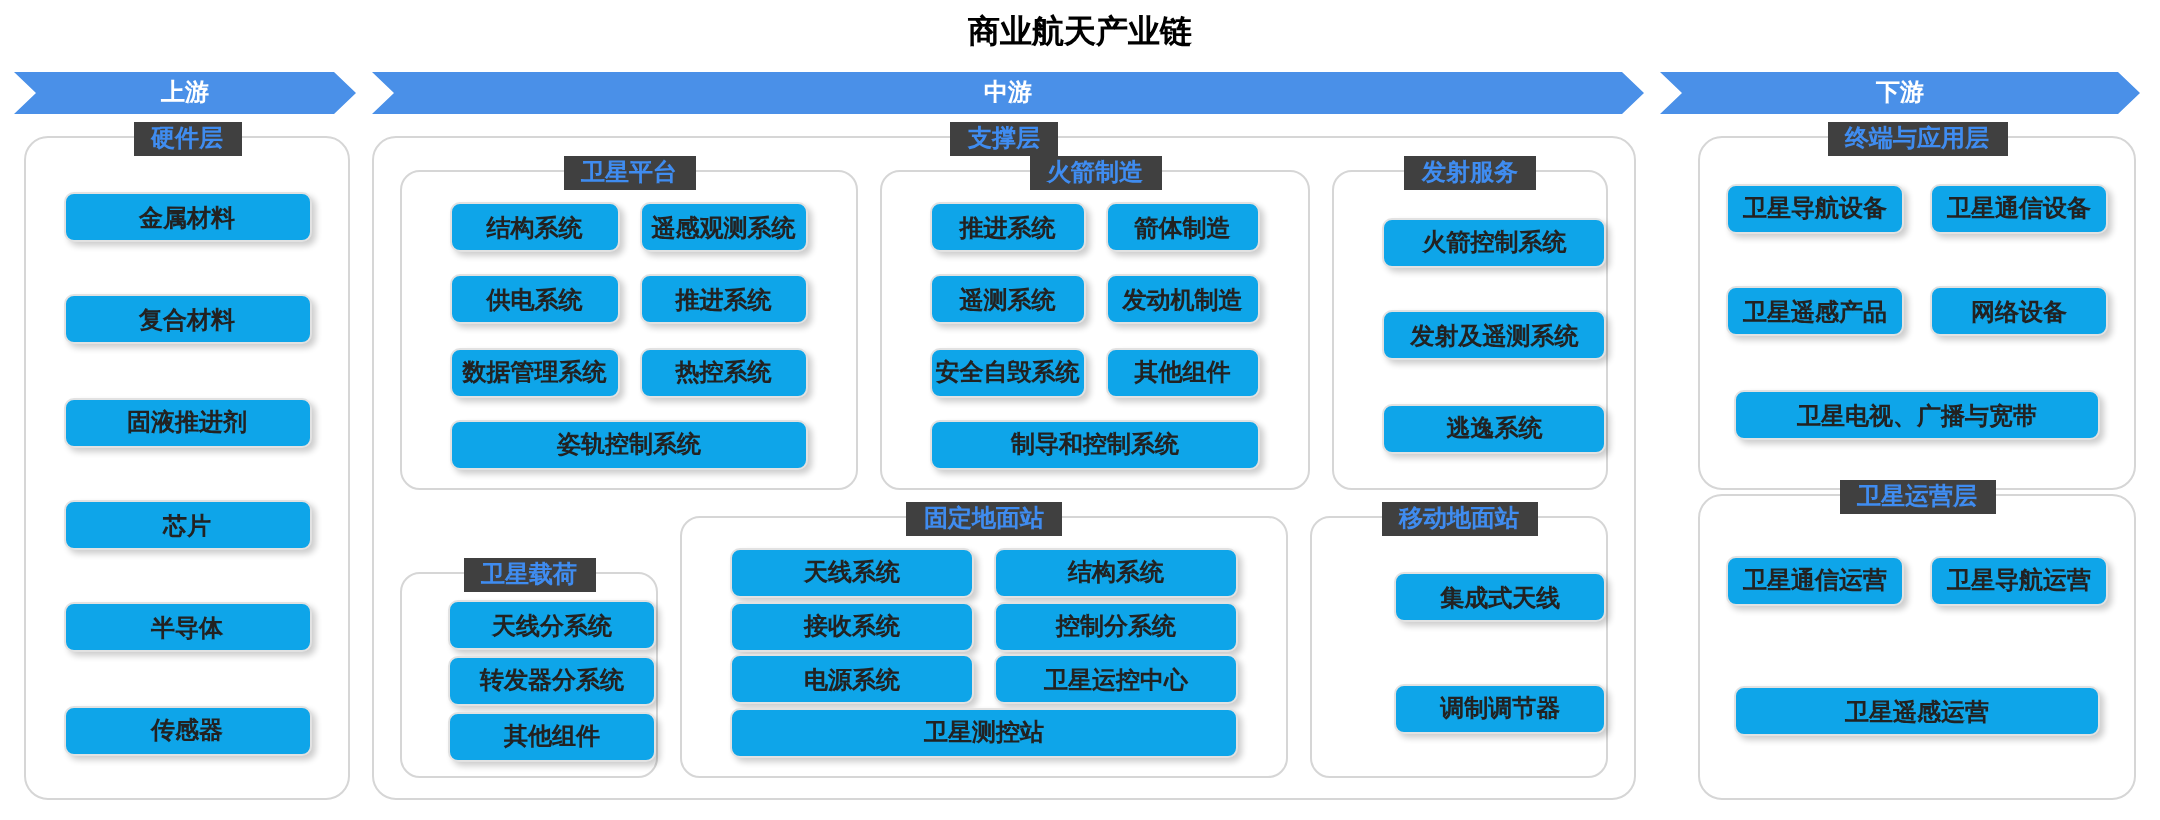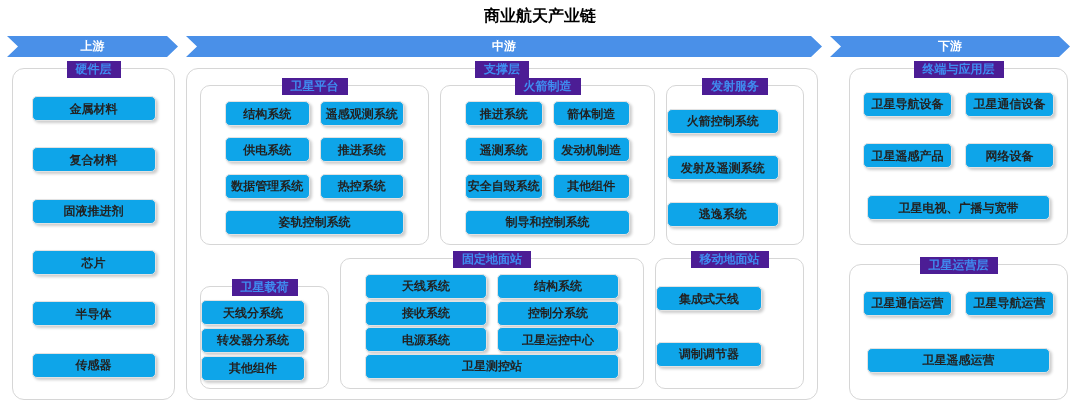--- a/index.html
+++ b/index.html
@@ -29,21 +29,21 @@
   .content {
     position: absolute; top: 68px; left: 12px; width: 1056px; height: 332px;
     display: flex; gap: 11px;
   }
   .panel {
     position: relative; background: #fff;
     border: 1px solid #d6d6d6; border-radius: 12px;
   }
   .panel-label {
     position: absolute; top: -8px; left: 50%; transform: translateX(-50%);
-    background: #4c1d95; padding: 0 9px; white-space: nowrap;
+    background: #404040; padding: 0 9px; white-space: nowrap;
     font-size: 12px; font-weight: bold; color: #3f8cf0; z-index: 2;
   }
   .box {
     background: #0ea5e9; border: 1px solid #e2e2e2; border-radius: 5px;
     box-shadow: 2px 2px 3px rgba(0,0,0,0.20);
     font-size: 12px; font-weight: bold; color: #222;
     display: flex; align-items: center; justify-content: center;
     height: 25px; text-align: center; line-height: 1;
   }
 
@@ -64,34 +64,34 @@
   .mid-row2 { flex: 46; }
   .subpanel { border-radius: 10px; }
   .grid2 {
     display: grid; grid-template-columns: 1fr 1fr; column-gap: 10px;
     align-content: space-between; padding: 15px 24px 9px;
     grid-auto-rows: 25px;
   }
   .span2 { grid-column: 1 / -1; }
   .stack {
     display: flex; flex-direction: column; justify-content: space-around;
-    align-items: flex-start; padding: 12px 0 6px;
+    align-items: flex-end; padding: 12px 0 6px;
   }
   .sp-platform { width: 229px; }
   .sp-rocket   { width: 215px; }
   .sp-launch   { flex: 1; }
   .sp-launch .box { width: 82%; }
   .sp-payload  { width: 129px; margin-top: 28px; }
   .sp-payload .box { width: 82%; }
   .sp-fixed    { width: 304px; }
   .sp-mobile   { flex: 1; }
   .sp-mobile .box { width: 72%; }
 
   
-  .col-right { flex: 1; display: flex; flex-direction: column; gap: 19px; margin-left: 20px; }
+  .col-right { flex: 1; display: flex; flex-direction: column; gap: 2px; margin-left: 20px; }
   .panel-terminal {
     height: 177px;
     display: grid; grid-template-columns: 1fr 1fr; column-gap: 13px;
     align-content: space-around; padding: 10px 13px;
     grid-auto-rows: 26px;
   }
   .panel-operation {
     flex: 1;
     display: grid; grid-template-columns: 1fr 1fr; column-gap: 13px;
     align-content: space-around; padding: 10px 13px;

